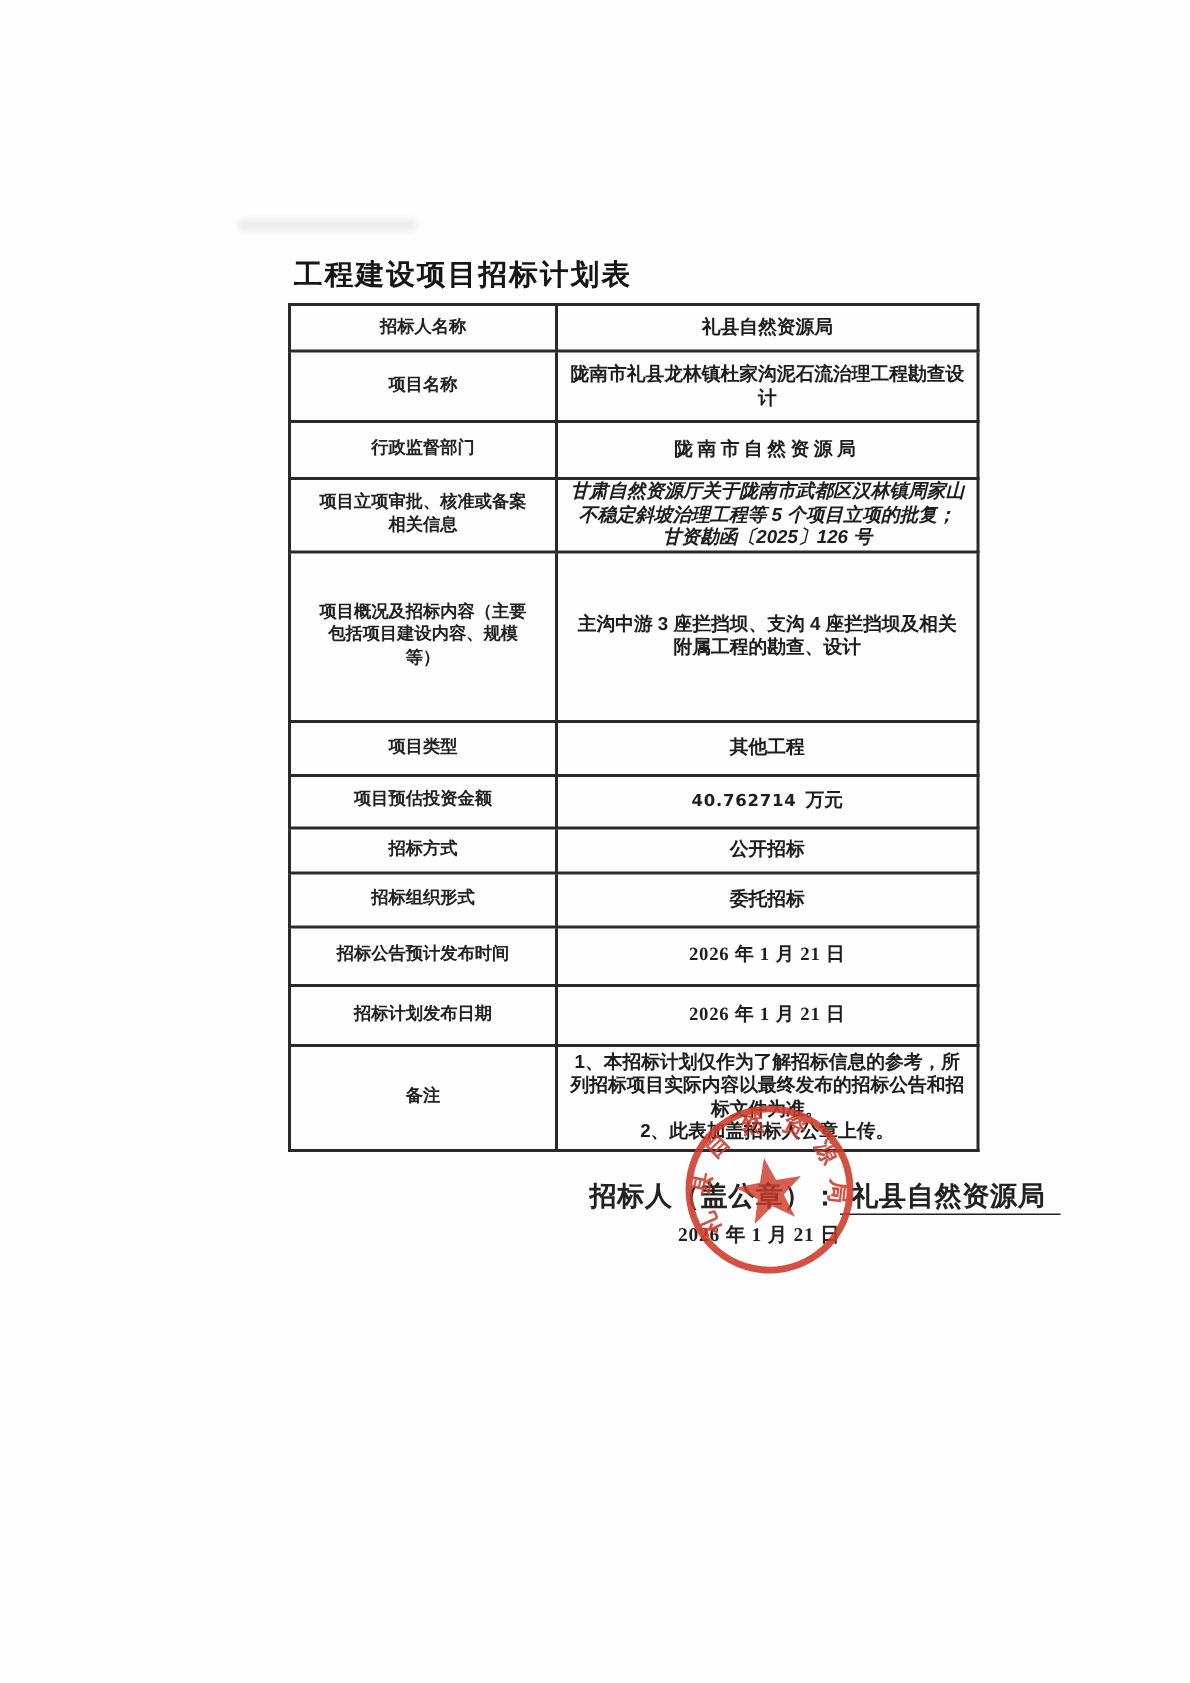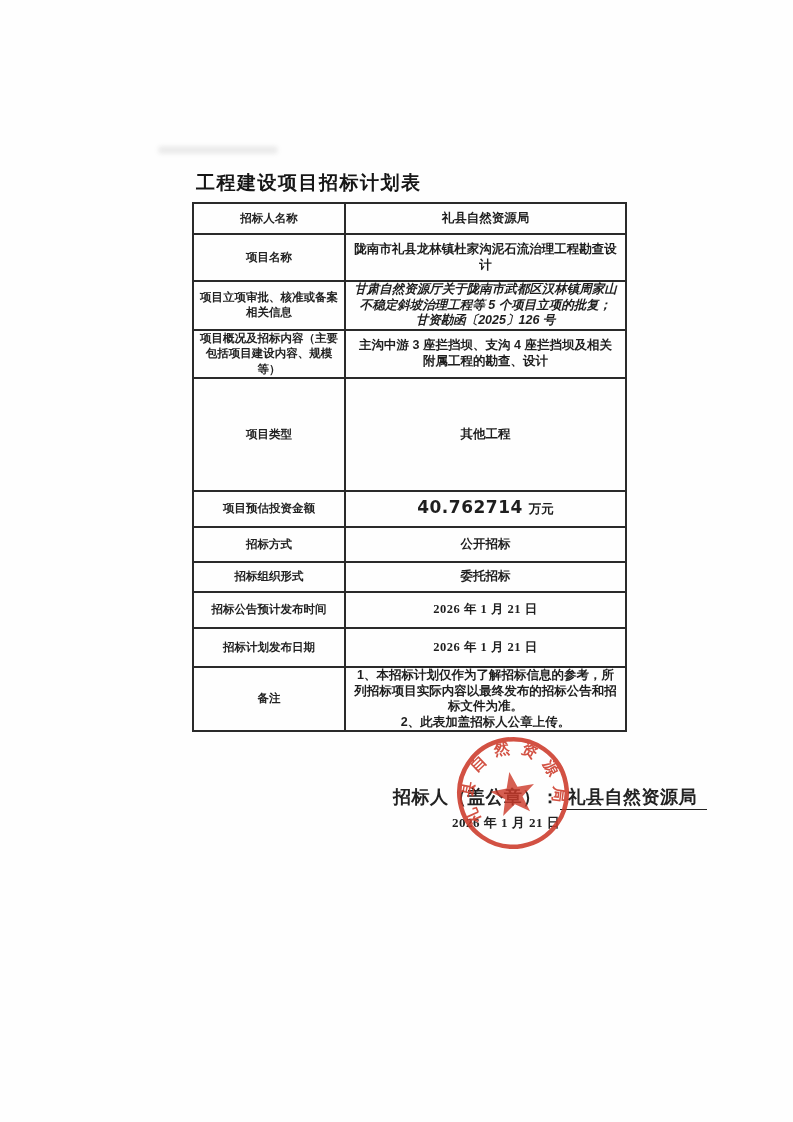--- a/index.html
+++ b/index.html
@@ -30,21 +30,21 @@
   .doc-table td{
     border:2px solid #2a2a2a;
     vertical-align:middle;
     font-weight:bold;
     overflow:hidden;
   }
   .doc-table td.lbl{
     width:138px;
     text-align:center;
     font-size:11.5px;
-    padding:0 6px;
+    padding:0 19px;
     line-height:15.5px;
     color:#222;
   }
   .doc-table td.val{
     width:263px;
     text-align:center;
     font-size:12.5px;
     padding:0 8px;
     line-height:15.5px;
     color:#1e1e1e;
@@ -61,21 +61,21 @@
   .doc-table tr:nth-child(9){height:36px}
   .doc-table tr:nth-child(10){height:39px}
   .doc-table tr:nth-child(11){height:40px}
   .doc-table tr:nth-child(12){height:70px}
 
   .val.val-project{font-size:11px;letter-spacing:0;padding:0 4px;}
   .val.val-dept{font-size:15.5px;letter-spacing:3px;}
   .val.val-approval{font-size:11.5px;font-style:italic;}
   .val.val-overview{font-size:11px;}
   .val.val-date{font-family:"Liberation Serif", serif;font-size:13px;letter-spacing:.5px;}
-  .val.val-invest .num{font-family:"DejaVu Sans", sans-serif;font-size:17px;letter-spacing:.5px;margin-right:6px;text-align:right;}
+  .val.val-invest .num{font-family:"DejaVu Sans", sans-serif;font-size:11px;letter-spacing:.5px;margin-right:6px;text-align:right;}
   .val.val-remarks{
     text-align:left;font-size:11.5px;line-height:15.8px;
     white-space:pre-line;padding:4px 8px;
   }
   .footer-sign{
     position:absolute;left:393px;top:785px;
     font-size:18px;font-weight:bold;color:#222;
     letter-spacing:.5px;
   }
   .footer-sign .signer-name{
@@ -106,20 +106,24 @@
 
   <table class="doc-table">
     <tbody>
       <tr>
         <td class="lbl">招标人名称</td>
         <td class="val">礼县自然资源局</td>
       </tr>
       <tr>
         <td class="lbl">项目名称</td>
         <td class="val val-project">陇南市礼县龙林镇杜家沟泥石流治理工程勘查设计</td>
+      </tr>
+      <tr>
+        <td class="lbl">行政监督部门</td>
+        <td class="val val-dept">陇南市自然资源局</td>
       </tr>
       <tr>
         <td class="lbl">项目立项审批、核准或备案相关信息</td>
         <td class="val val-approval">甘肃自然资源厅关于陇南市武都区汉林镇周家山不稳定斜坡治理工程等 5 个项目立项的批复；　甘资勘函〔2025〕126 号</td>
       </tr>
       <tr>
         <td class="lbl">项目概况及招标内容（主要包括项目建设内容、规模等）</td>
         <td class="val val-overview">主沟中游 3 座拦挡坝、支沟 4 座拦挡坝及相关附属工程的勘查、设计</td>
       </tr>
       <tr>

